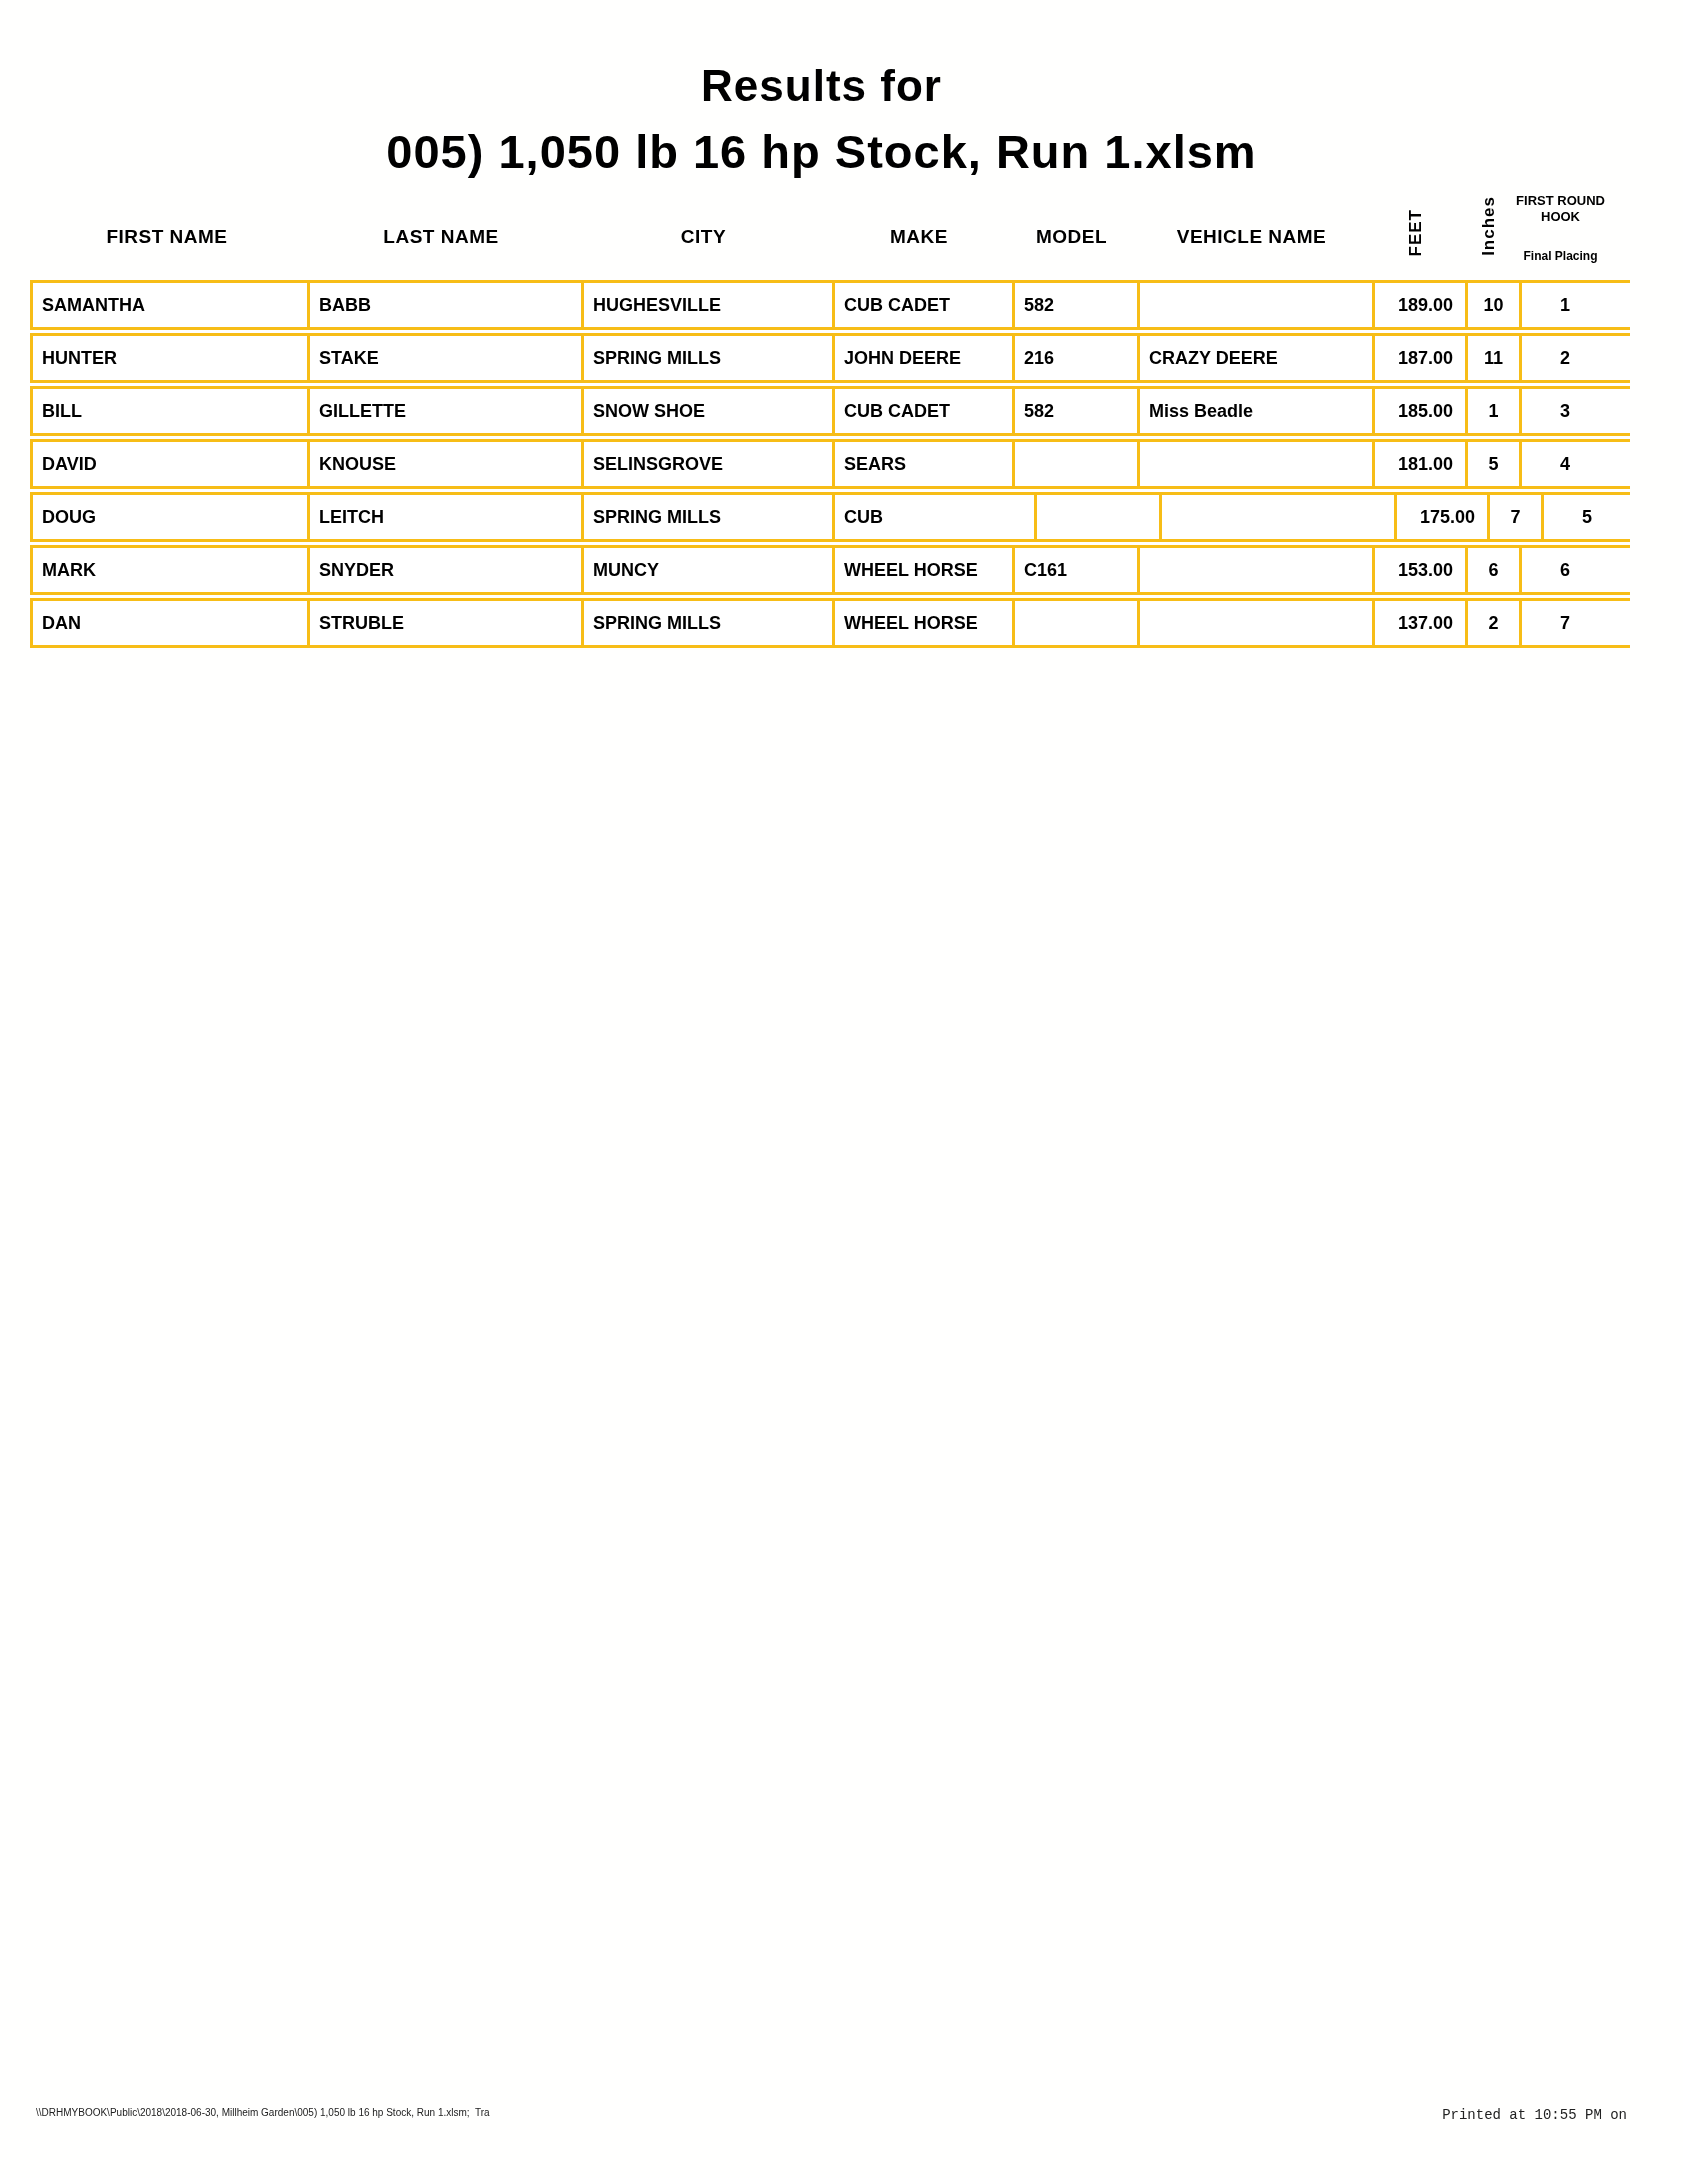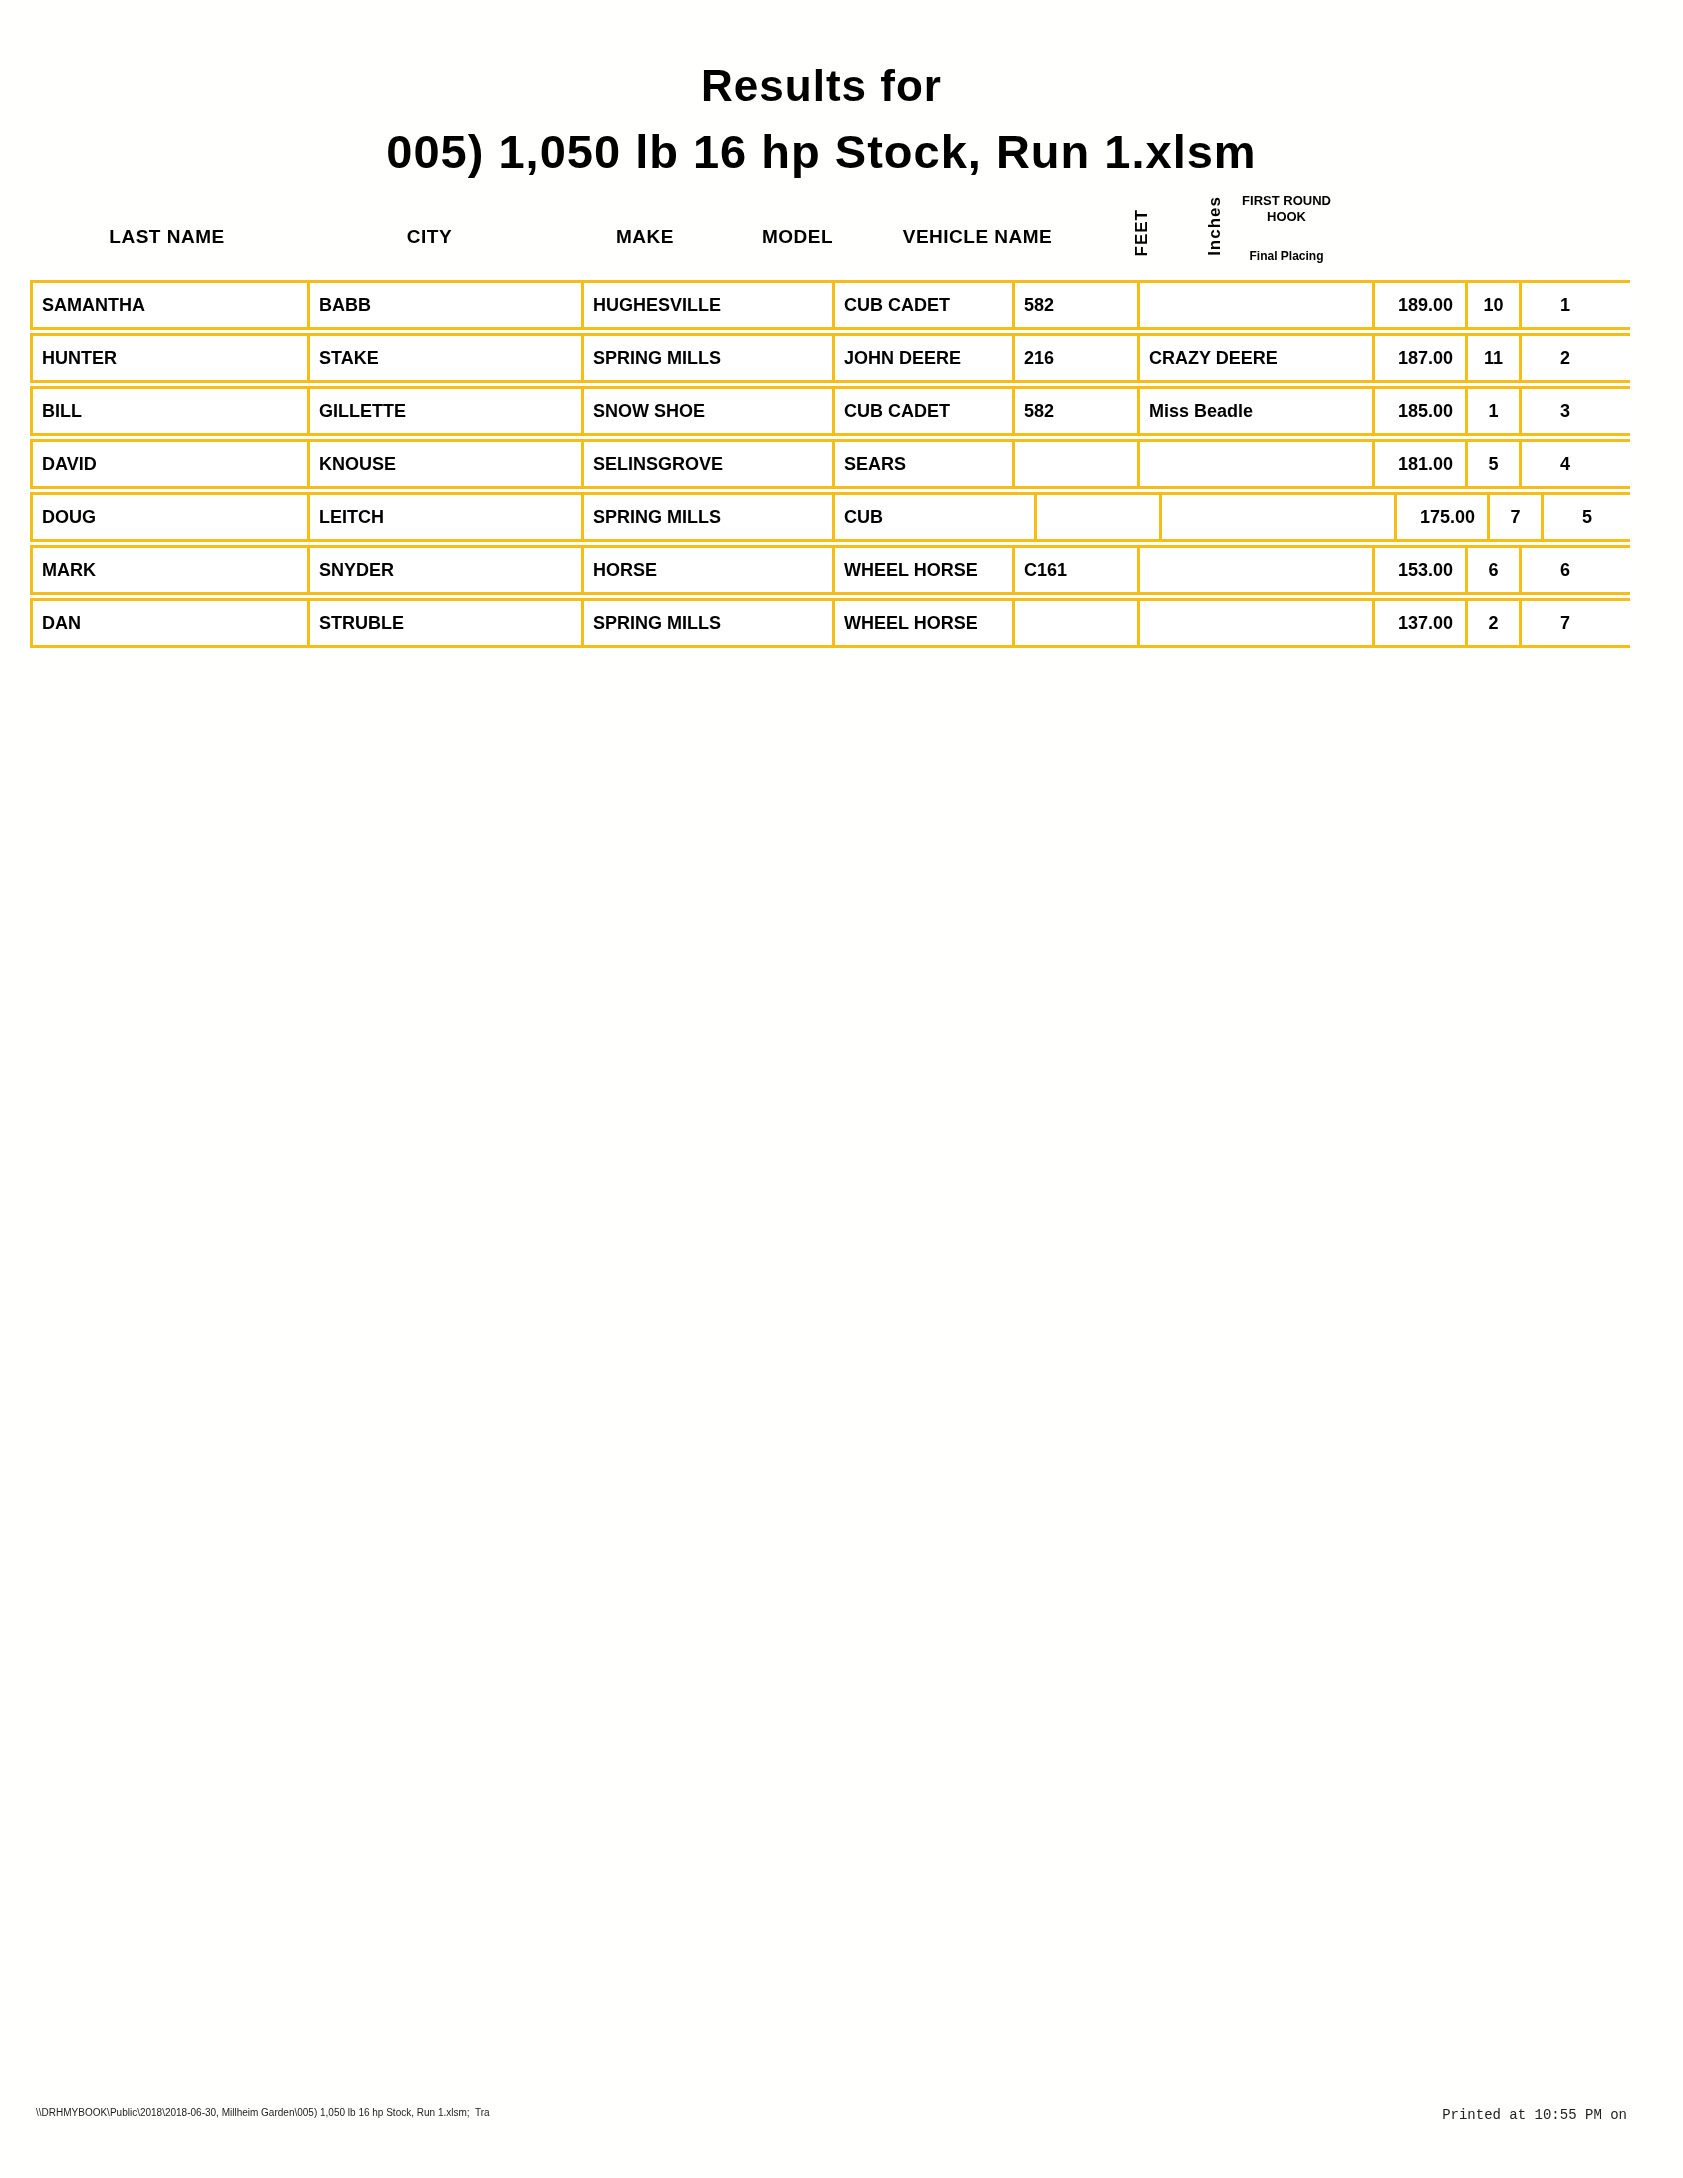--- a/index.html
+++ b/index.html
@@ -51,20 +51,23 @@
 <body>
 
 <div class="page">
 
   <div class="title-block">
     <div class="title-line1">Results for</div>
     <div class="title-line2">005) 1,050 lb 16 hp Stock, Run 1.xlsm</div>
   </div>
 
   <div class="header-row" id="header-row">
+      <div class="hcell" style="width: 274px;">
+        <span class="hlabel">FIRST NAME</span>
+      </div>
       <div class="hcell" style="width: 274px;">
         <span class="hlabel">LAST NAME</span>
       </div>
       <div class="hcell" style="width: 251px;">
         <span class="hlabel">CITY</span>
       </div>
       <div class="hcell" style="width: 180px;">
         <span class="hlabel">MAKE</span>
       </div>
       <div class="hcell" style="width: 125px;">
@@ -140,21 +143,21 @@
         <div class="tcell" style="width: 202px;">CUB</div>
         <div class="tcell" style="width: 125px;"></div>
         <div class="tcell" style="width: 235px;"></div>
         <div class="tcell num-right" style="width: 93px;">175.00</div>
         <div class="tcell num-center" style="width: 54px;">7</div>
         <div class="tcell num-center" style="width: 89px;">5</div>
       </div>
       <div class="trow">
         <div class="tcell" style="width: 274px;">MARK</div>
         <div class="tcell" style="width: 274px;">SNYDER</div>
-        <div class="tcell" style="width: 251px;">HORSE</div>
+        <div class="tcell" style="width: 251px;">MUNCY</div>
         <div class="tcell" style="width: 180px;">WHEEL HORSE</div>
         <div class="tcell" style="width: 125px;">C161</div>
         <div class="tcell" style="width: 235px;"></div>
         <div class="tcell num-right" style="width: 93px;">153.00</div>
         <div class="tcell num-center" style="width: 54px;">6</div>
         <div class="tcell num-center" style="width: 89px;">6</div>
       </div>
       <div class="trow">
         <div class="tcell" style="width: 274px;">DAN</div>
         <div class="tcell" style="width: 274px;">STRUBLE</div>

